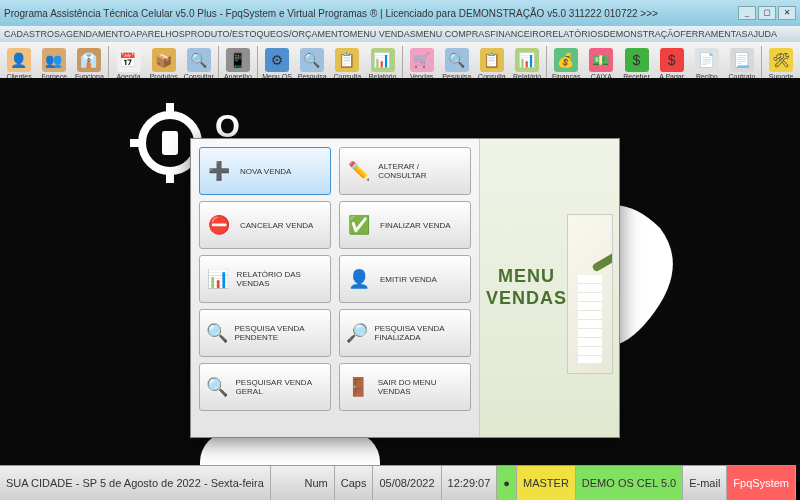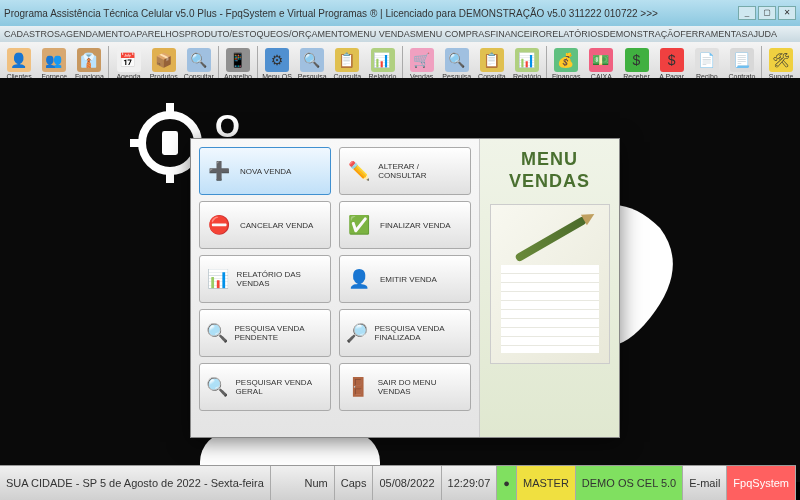--- a/index.html
+++ b/index.html
@@ -23,21 +23,21 @@
 .bg-text1 { position: absolute; left: 215px; top: 30px; color: #fff; font-size: 32px; font-weight: bold; letter-spacing: 2px; }
 .bg-text2 { position: absolute; left: 215px; top: 68px; color: #fff; font-size: 11px; letter-spacing: 6px; }
 .bg-splash { position: absolute; right: 100px; top: 100px; width: 140px; height: 200px; }
 .bg-phone { position: absolute; left: 200px; bottom: -30px; width: 180px; height: 80px; background: #fff; border-radius: 30px; }
 
 .dialog { position: absolute; left: 190px; top: 60px; width: 430px; height: 300px; background: linear-gradient(#f8f8f8,#e4e4e4); border: 1px solid #888; box-shadow: 0 4px 20px rgba(0,0,0,.5); display: flex; }
 .btngrid { flex: 1; padding: 8px; display: grid; grid-template-columns: 1fr 1fr; grid-auto-rows: 48px; gap: 6px 8px; }
 .mbtn { background: linear-gradient(#fff,#e0e0e0); border: 1px solid #aaa; border-radius: 3px; display: flex; align-items: center; padding: 0 6px; font-size: 8px; color: #333; cursor: pointer; gap: 6px; }
 .mbtn.sel { border-color: #4090d0; background: linear-gradient(#f0f8ff,#c0e0f8); }
 .mbtn .micon { width: 28px; height: 28px; display: flex; align-items: center; justify-content: center; font-size: 18px; }
-.panel { width: 140px; background: linear-gradient(#f0f4e8,#e0e8d0); border-left: 1px solid #ccc; display: flex; flex-direction: column; align-items: center; padding: 10px 6px; }
+.panel { width: 140px; background: linear-gradient(#f0f4e8,#e0e8d0); border-left: 1px solid #ccc; display: flex; flex-direction: row; align-items: center; padding: 10px 6px; }
 .panel-title { font-family: Georgia, serif; font-size: 18px; color: #4a7030; text-align: center; font-weight: bold; line-height: 1.2; letter-spacing: 1px; }
 .panel-img { margin-top: 12px; width: 120px; height: 160px; background: linear-gradient(135deg,#f8f8f0,#e8e8d8); border: 1px solid #ccc; position: relative; overflow: hidden; }
 .pen { position: absolute; left: 20px; top: 30px; width: 80px; height: 8px; background: linear-gradient(90deg,#6a8a3a,#4a6a2a); transform: rotate(-30deg); border-radius: 4px; }
 .pen::before { content: ''; position: absolute; right: -10px; top: -2px; width: 0; height: 0; border-left: 12px solid #c0a060; border-top: 6px solid transparent; border-bottom: 6px solid transparent; }
 .sheet { position: absolute; left: 10px; top: 60px; right: 10px; bottom: 10px; background: repeating-linear-gradient(#fff,#fff 8px,#e8e8e0 8px,#e8e8e0 9px); }
 
 .statusbar { position: absolute; bottom: 0; left: 0; right: 4px; height: 35px; background: linear-gradient(#f0f0f0,#d0d0d0); border-top: 1px solid #999; display: flex; align-items: center; font-size: 11px; color: #333; }
 .statusbar .cell { padding: 0 6px; border-right: 1px solid #aaa; height: 100%; display: flex; align-items: center; }
 .statusbar .spacer { flex: 1; }
 .statusbar .green { background: #80e060; }

